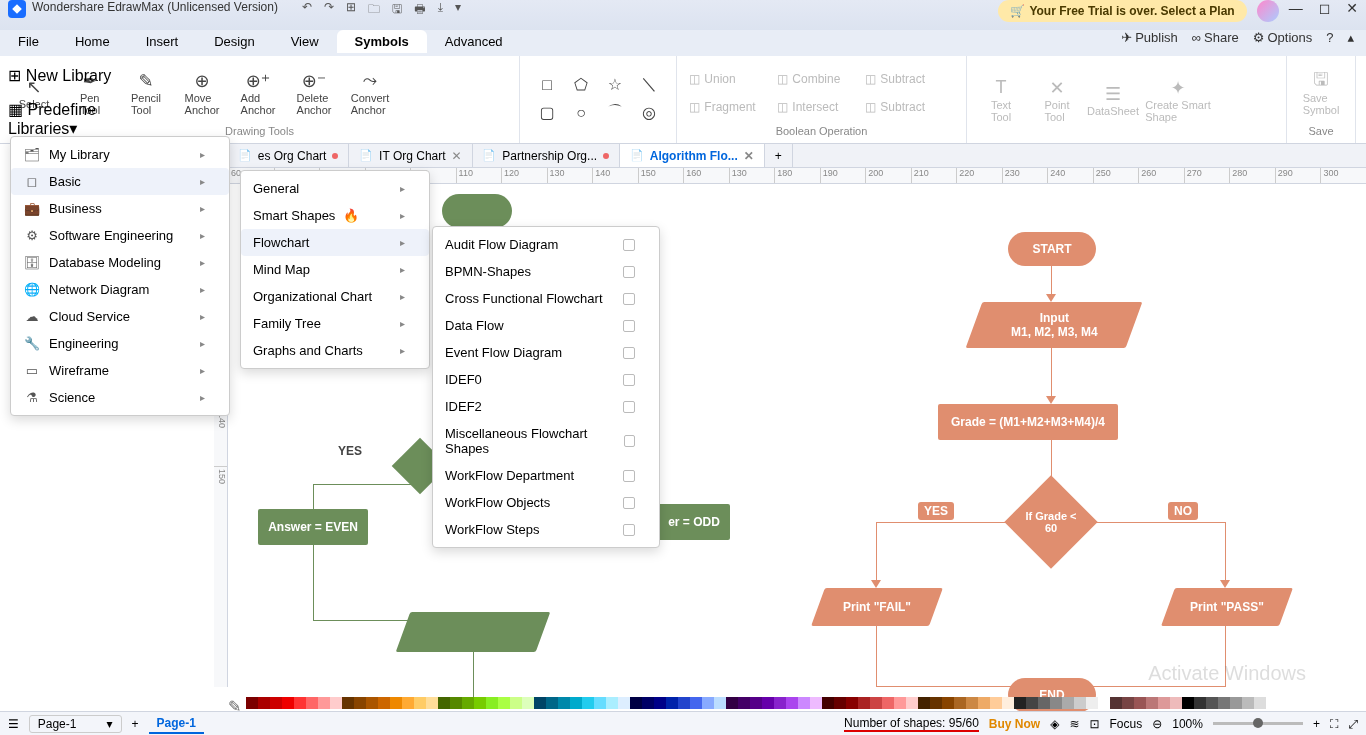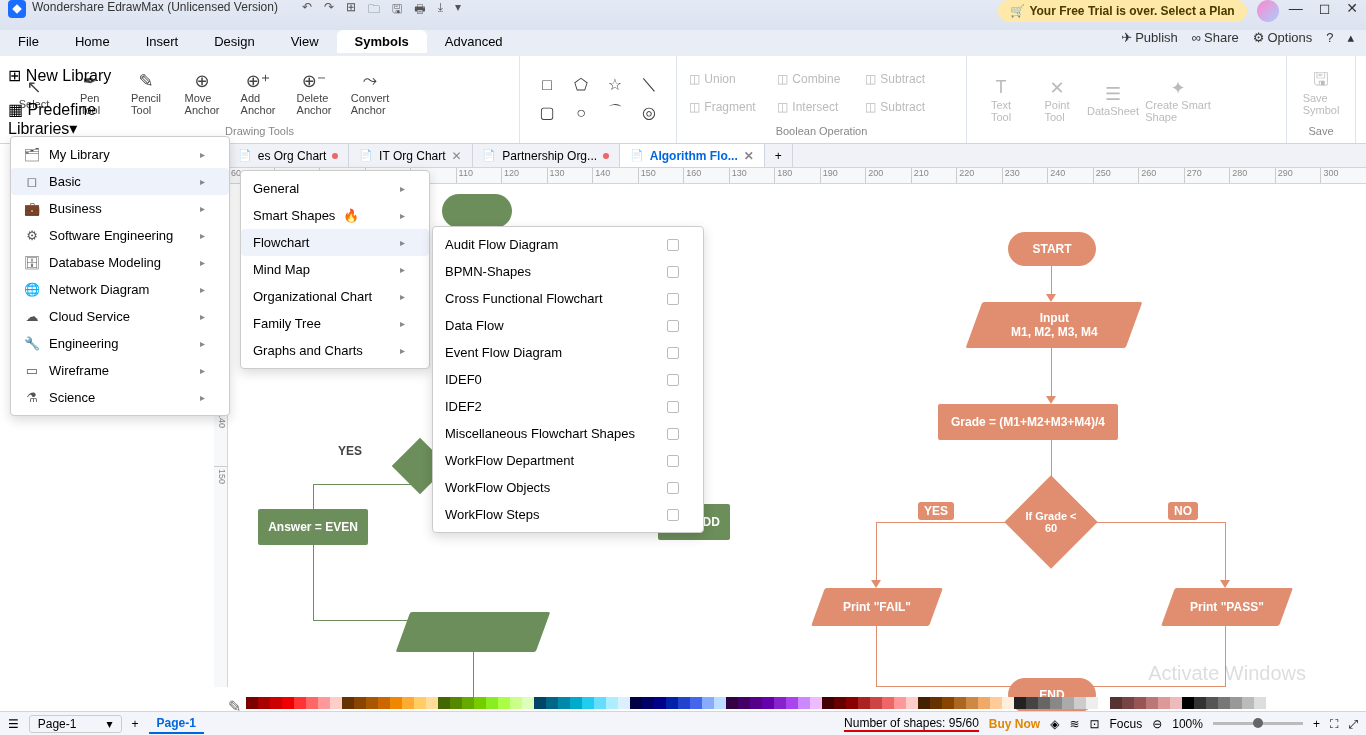--- a/index.html
+++ b/index.html
@@ -443,21 +443,21 @@
     </div>
     <div class="menu-item">
       <span>Family Tree</span>
       <span class="arrow">▸</span>
     </div>
     <div class="menu-item">
       <span>Graphs and Charts</span>
       <span class="arrow">▸</span>
     </div>
   </div>
-<div class="menu" id="flow-menu" style="left:432px;top:226px;width:272px">
+<div class="menu" id="flow-menu" style="left:432px;top:226px;width:228px">
     <div class="menu-item">
       <span>Audit Flow Diagram</span>
       <span class="chk"></span>
     </div>
     <div class="menu-item">
       <span>BPMN-Shapes</span>
       <span class="chk"></span>
     </div>
     <div class="menu-item">
       <span>Cross Functional Flowchart</span>

